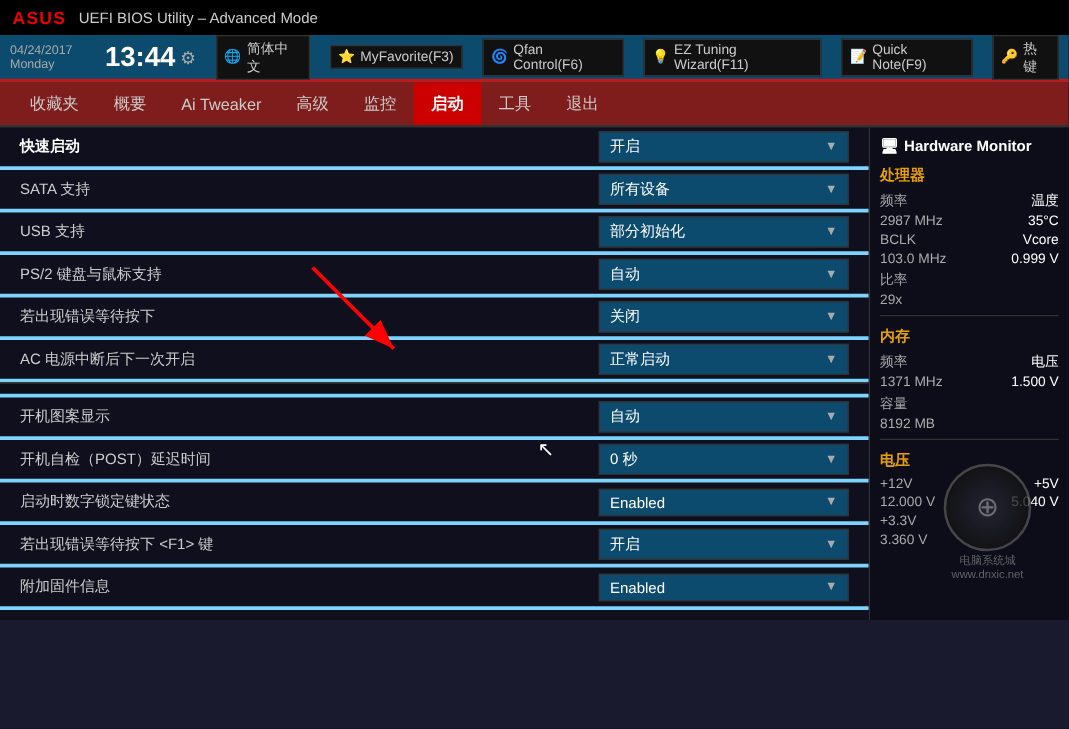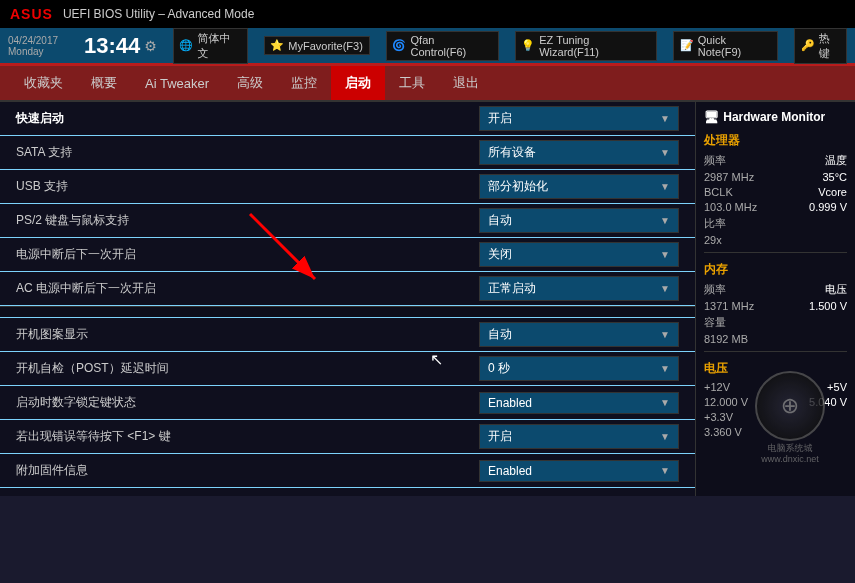--- a/index.html
+++ b/index.html
@@ -104,21 +104,21 @@
       overflow: hidden;
     }
 
     
     .settings-table {
       width: 100%;
     }
     .setting-row {
       display: flex;
       align-items: center;
-      border-bottom: 1px solid #7dd3fc;
+      border-bottom: 3px solid #7dd3fc;
       min-height: 34px;
       padding: 0 16px;
     }
     .setting-row.section-divider {
       background: #0d0d1a;
       border-top: 1px solid #333;
     }
     .setting-label {
       flex: 1;
       color: #ccc;
@@ -317,21 +317,21 @@
 
         <div class="setting-row">
           <span class="setting-label">PS/2 键盘与鼠标支持</span>
           <div class="setting-value">
             <span>自动</span>
             <span class="dropdown-arrow">▼</span>
           </div>
         </div>
 
         <div class="setting-row">
-          <span class="setting-label">电源中断后下一次开启</span>
+          <span class="setting-label">若出现错误等待按下</span>
           <div class="setting-value">
             <span>关闭</span>
             <span class="dropdown-arrow">▼</span>
           </div>
         </div>
 
         <div class="setting-row">
           <span class="setting-label">AC 电源中断后下一次开启</span>
           <div class="setting-value">
             <span>正常启动</span>

